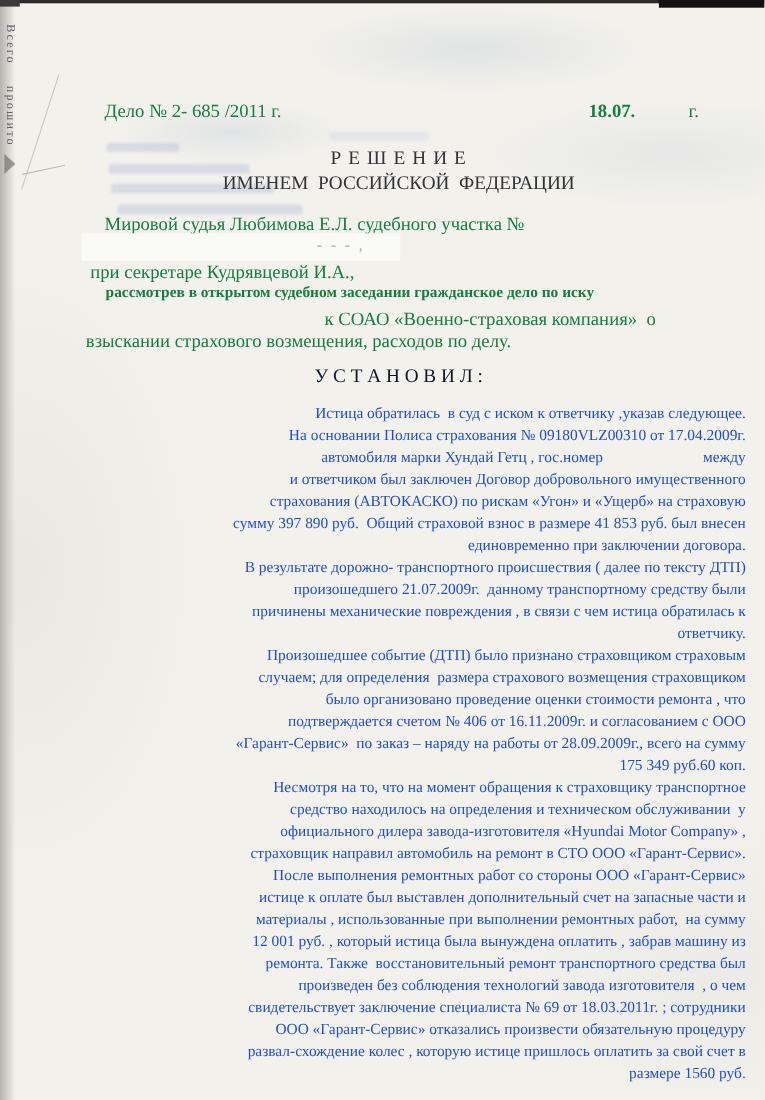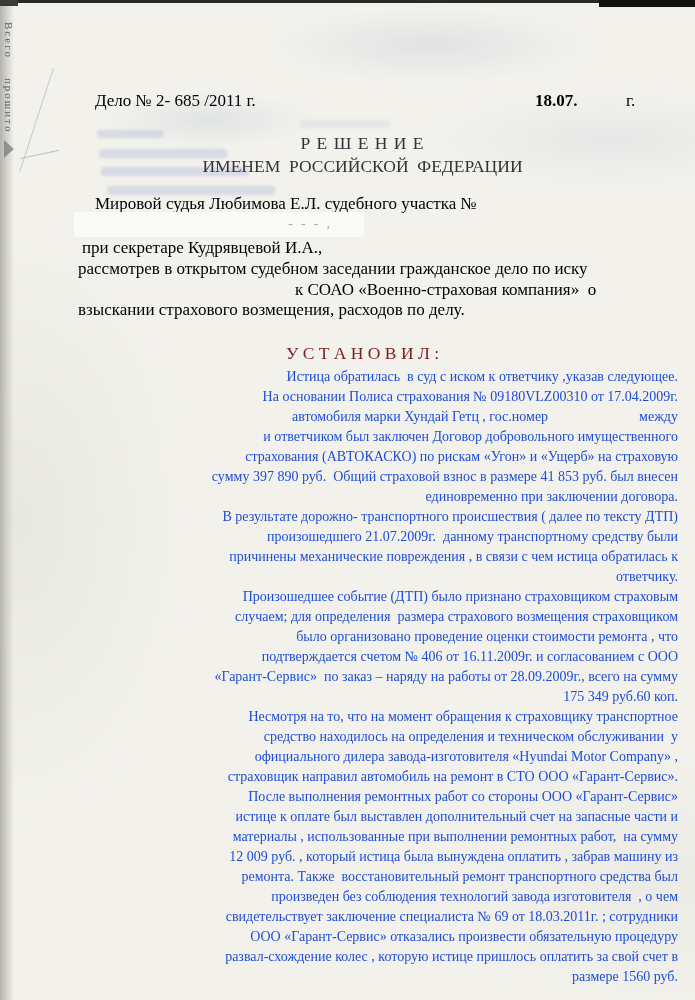--- a/index.html
+++ b/index.html
@@ -40,36 +40,36 @@
     opacity:.55;
   }
   
   .ghost{position:absolute;background:rgba(152,168,205,.30);border-radius:3px;filter:blur(1.6px);}
   .g1{left:97px;top:130px;width:66px;height:8px;}
   .g2{left:99px;top:149px;width:128px;height:9px;}
   .g3{left:101px;top:167px;width:148px;height:9px;}
   .g4{left:107px;top:186px;width:168px;height:9px;}
   .g5{left:300px;top:120px;width:90px;height:8px;opacity:.5;}
   
-  .t{position:absolute;color:#000000;white-space:pre;}
+  .t{position:absolute;color:#15803d;white-space:pre;}
   .header-case{left:95px;top:91px;font-size:17px;}
   .header-date{left:535px;top:91px;font-size:17px;font-weight:bold;}
   .header-date-suffix{left:626px;top:91px;font-size:17px;}
   .title-wrap{position:absolute;left:30px;top:133px;width:665px;text-align:center;}
   .title-line1{font-size:17.5px;letter-spacing:1px;color:#33333a;white-space:pre;}
   .title-line2{font-size:17.5px;color:#33333a;white-space:pre;margin-top:2px;}
   .judge-line{left:95px;top:194px;font-size:17px;}
   .redaction{position:absolute;left:74px;top:212px;width:290px;height:25px;background:#fafaf7;border-radius:2px;}
   .redaction-marks{left:288px;top:215px;font-size:15px;color:#8b93a2;opacity:.75;letter-spacing:2px;}
   .secretary-line{left:82px;top:238px;font-size:17px;}
-  .hearing-line{left:78px;top:259px;font-size:17px;}
+  .hearing-line{left:96px;top:259px;font-size:14px;font-weight:bold;}
   .defendant-line{left:295px;top:280px;font-size:17px;}
   .claim-line{left:78px;top:300px;font-size:17px;}
-  .established{position:absolute;left:30px;top:343px;width:665px;text-align:center;
-    font-size:17.5px;color:#7f1d1d;white-space:pre;}
+  .established{position:absolute;left:30px;top:331px;width:665px;text-align:center;
+    font-size:17.5px;color:#0f172a;white-space:pre;}
   .body-text{position:absolute;left:78px;top:367px;width:600px;}
   .body-text .line{
     font-size:14px;line-height:20px;color:#1d4ed8;white-space:pre;text-align:right;
   }
 </style>
 </head>
 <body>
 
 <div class="paper"></div>
 
@@ -125,20 +125,20 @@
     <div class="line">подтверждается счетом № 406 от 16.11.2009г. и согласованием с ООО</div>
     <div class="line">«Гарант-Сервис»  по заказ – наряду на работы от 28.09.2009г., всего на сумму</div>
     <div class="line">175 349 руб.60 коп.</div>
     <div class="line">Несмотря на то, что на момент обращения к страховщику транспортное</div>
     <div class="line">средство находилось на определения и техническом обслуживании  у</div>
     <div class="line">официального дилера завода-изготовителя «Hyundai Motor Company» ,</div>
     <div class="line">страховщик направил автомобиль на ремонт в СТО ООО «Гарант-Сервис».</div>
     <div class="line">После выполнения ремонтных работ со стороны ООО «Гарант-Сервис»</div>
     <div class="line">истице к оплате был выставлен дополнительный счет на запасные части и</div>
     <div class="line">материалы , использованные при выполнении ремонтных работ,  на сумму</div>
-    <div class="line">12 009 руб. , который истица была вынуждена оплатить , забрав машину из</div>
+    <div class="line">12 001 руб. , который истица была вынуждена оплатить , забрав машину из</div>
     <div class="line">ремонта. Также  восстановительный ремонт транспортного средства был</div>
     <div class="line">произведен без соблюдения технологий завода изготовителя  , о чем</div>
     <div class="line">свидетельствует заключение специалиста № 69 от 18.03.2011г. ; сотрудники</div>
     <div class="line">ООО «Гарант-Сервис» отказались произвести обязательную процедуру</div>
     <div class="line">развал-схождение колес , которую истице пришлось оплатить за свой счет в</div>
     <div class="line">размере 1560 руб.</div>
   </div>
 
 </body></html>

